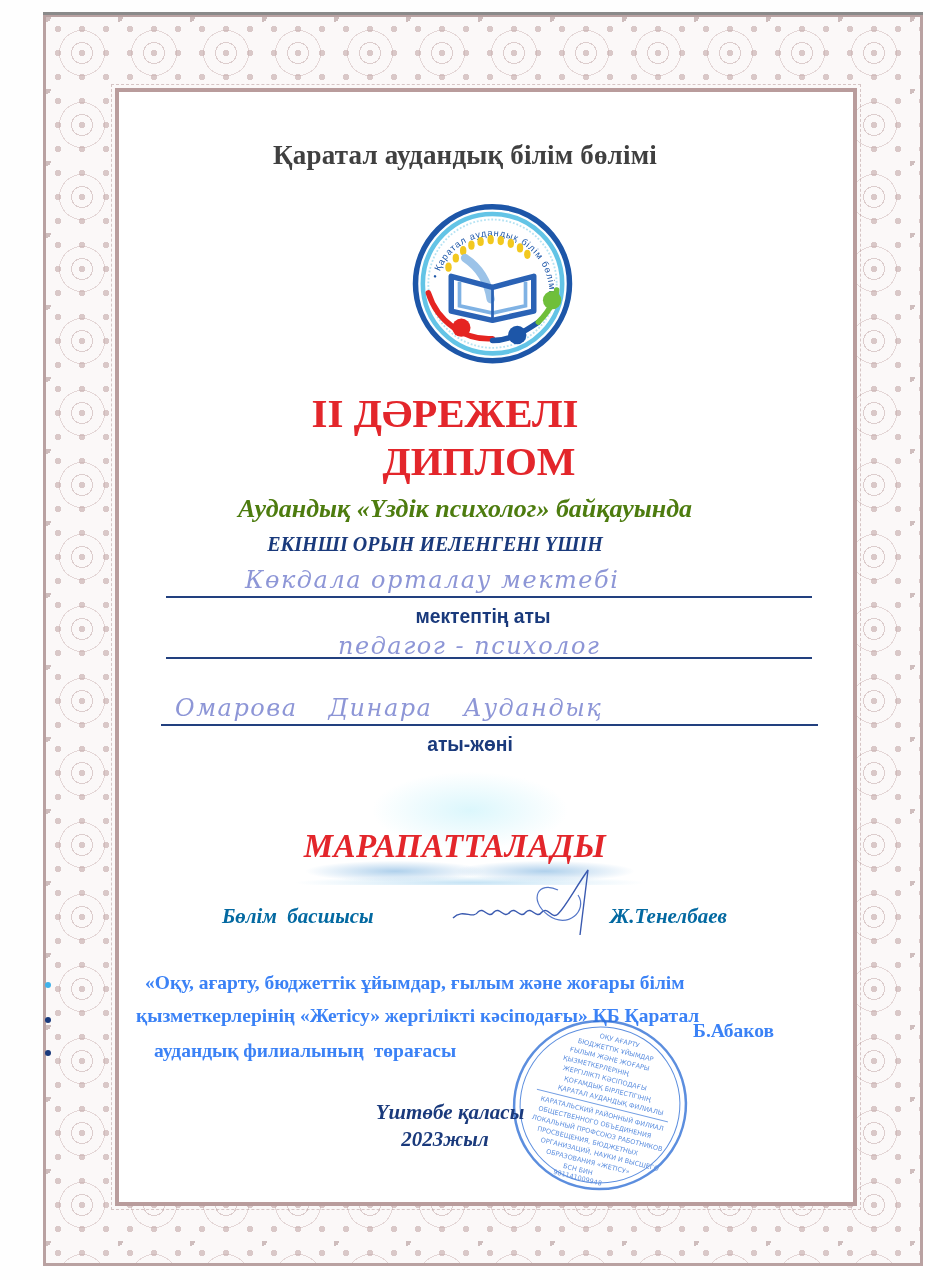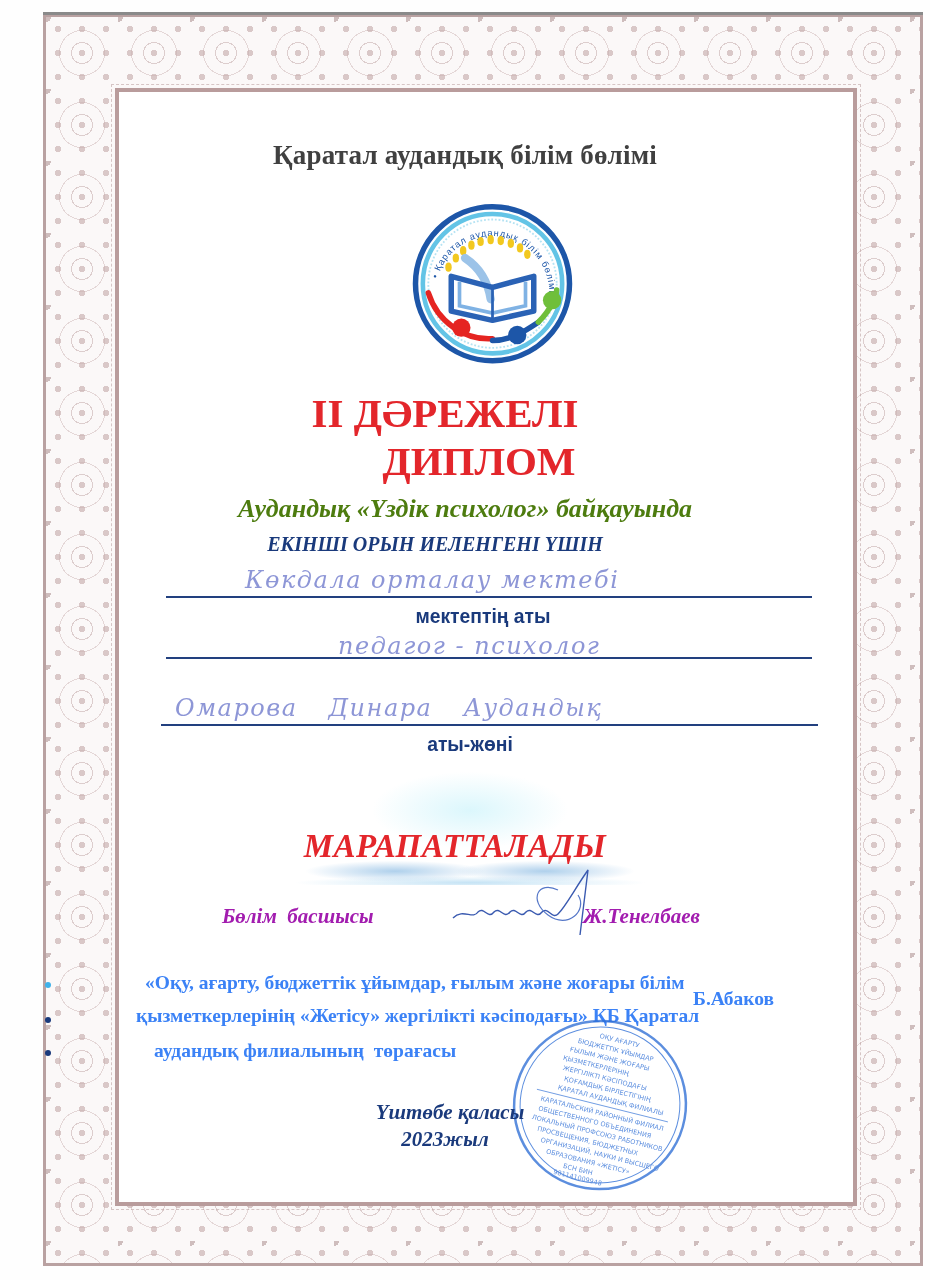--- a/index.html
+++ b/index.html
@@ -72,21 +72,21 @@
     background:
       radial-gradient(ellipse 140px 55px at 50% 35%, rgba(190,240,250,.55), rgba(255,255,255,0) 70%),
       radial-gradient(ellipse 120px 14px at 33% 88%, rgba(110,170,220,.55), rgba(255,255,255,0) 75%),
       radial-gradient(ellipse 120px 14px at 67% 88%, rgba(110,170,220,.55), rgba(255,255,255,0) 75%),
       radial-gradient(ellipse 220px 8px at 50% 98%, rgba(140,200,235,.5), rgba(255,255,255,0) 80%);
   }
   .awarded {
     top:828px; font-weight:bold; font-style:italic; font-size:33px; color:#e3262b; letter-spacing:.5px; left:-10px;
   }
 
-  .sign-row { position:absolute; top:904px; font-weight:bold; font-style:italic; font-size:21px; color:#a21caf; }
+  .sign-row { position:absolute; top:904px; font-weight:bold; font-style:italic; font-size:21px; color:#0369a1; }
 
   .union { font-weight:bold; font-size:19.5px; color:#3b82f6; position:absolute; white-space:nowrap; }
   .bullet { position:absolute; width:6px; height:6px; border-radius:50%; }
 
   .city {
     top:1100px; font-weight:bold; font-style:italic; font-size:21px; color:#1a3a7c; left:-15px;
   }
   .year {
     top:1127px; font-weight:bold; font-style:italic; font-size:21px; color:#1a3a7c; left:-20px;
   }
@@ -152,30 +152,30 @@
 <div class="center field-label" style="top:732px; left:5px;">аты-жөні</div>
 
 <div class="awarded-bg"></div>
 <div class="center awarded">МАРАПАТТАЛАДЫ</div>
 
 <div class="sign-row" style="left:222px; white-space:pre;">Бөлім  басшысы</div>
 <svg class="sig" style="left:448px; top:860px; width:160px; height:80px;" viewBox="0 0 160 80">
   <path d="M5 58 C 15 48, 25 60, 30 52 C 36 46, 40 60, 46 52 C 52 46, 56 60, 62 52 C 68 46, 72 60, 78 52 C 84 46, 88 60, 94 52 C 100 46, 104 60, 110 54 C 118 46, 126 30, 140 10 L 132 75" stroke="#3a5ab0" stroke-width="1.4" fill="none"></path>
   <path d="M110 30 C 90 20, 80 40, 100 55 C 120 70, 140 50, 130 35" stroke="#5577c8" stroke-width="1.2" fill="none"></path>
 </svg>
-<div class="sign-row" style="left:583px;">Ж.Тенелбаев</div>
+<div class="sign-row" style="left:610px;">Ж.Тенелбаев</div>
 
 <div class="bullet" style="left:45px; top:982px; background:#3fb2ea;"></div>
 <div class="bullet" style="left:45px; top:1017px; background:#1a3a7c;"></div>
 <div class="bullet" style="left:45px; top:1050px; background:#1a3a7c;"></div>
 
 <div class="union" style="left:145px; top:972px;">«Оқу, ағарту, бюджеттік ұйымдар, ғылым және жоғары білім</div>
 <div class="union" style="left:136px; top:1005px;">қызметкерлерінің «Жетісу» жергілікті  кәсіподағы» ҚБ Қаратал</div>
 <div class="union" style="left:154px; top:1040px; white-space:pre;text-align:right;">аудандық филиалының  төрағасы</div>
-<div class="union" style="left:693px; top:988px;">Б.Абаков</div>
+<div class="union" style="left:693px; top:1020px;">Б.Абаков</div>
 
 <svg class="stamp" viewBox="0 0 190 180">
   <g opacity=".78">
     <ellipse cx="95" cy="90" rx="86" ry="84" fill="none" stroke="#2f6fd6" stroke-width="2.5" transform="rotate(-12 95 90)"></ellipse>
     <ellipse cx="95" cy="90" rx="80" ry="78" fill="none" stroke="#2f6fd6" stroke-width="1" transform="rotate(-12 95 90)"></ellipse>
     <g font-family="DejaVu Sans, sans-serif" font-size="6.5" fill="#2f6fd6" transform="rotate(14 95 90)">
       <text x="78" y="25">ОҚУ АҒАРТУ</text>
       <text x="58" y="35">БЮДЖЕТТІК ҰЙЫМДАР</text>
       <text x="52" y="45">ҒЫЛЫМ ЖӘНЕ ЖОҒАРЫ</text>
       <text x="48" y="55">ҚЫЗМЕТКЕРЛЕРІНІҢ</text>

